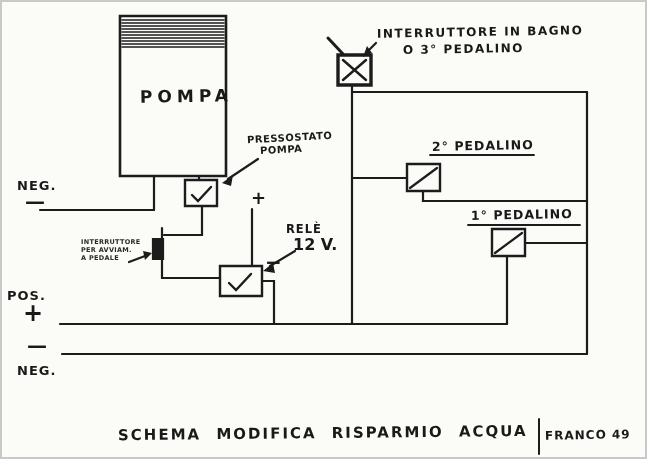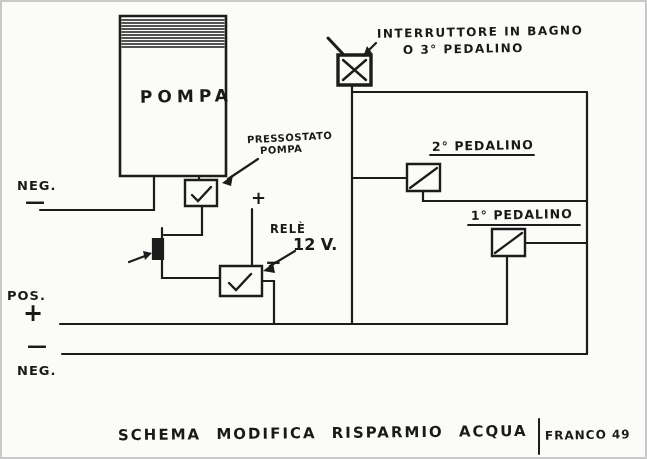--- a/index.html
+++ b/index.html
@@ -15,21 +15,21 @@
   .lbl-pos{left:5px;top:287px;font-size:13px;letter-spacing:1px;}
   .sign-pos{left:21px;top:298px;font-size:24px;}
   .sign-negbot{left:25px;top:332px;font-size:20px;}
   .lbl-negbot{left:15px;top:362px;font-size:13px;letter-spacing:1px;}
   .lbl-press1{left:245px;top:130px;font-size:10px;letter-spacing:.5px;transform:rotate(-3deg);}
   .lbl-press2{left:258px;top:142px;font-size:10px;letter-spacing:.5px;transform:rotate(-3deg);}
   .lbl-bath1{left:375px;top:24px;font-size:12px;letter-spacing:1.5px;transform:rotate(-1deg);}
   .lbl-bath2{left:401px;top:41px;font-size:12px;letter-spacing:1.5px;transform:rotate(-1deg);}
   .lbl-ped2{left:430px;top:137px;font-size:12.5px;letter-spacing:1px;transform:rotate(-1deg);}
   .lbl-ped1{left:469px;top:206px;font-size:12.5px;letter-spacing:1px;transform:rotate(-1deg);}
-  .lbl-rele1{left:268px;top:221px;font-size:11.5px;letter-spacing:1px;}
+  .lbl-rele1{left:284px;top:221px;font-size:11.5px;letter-spacing:1px;}
   .lbl-rele2{left:291px;top:234px;font-size:16px;}
   .sign-plusmid{left:249px;top:186px;font-size:18px;}
   .sign-minusmid{left:263px;top:249px;font-size:20px;}
   .note{position:absolute;left:79px;top:236px;font-weight:bold;color:#2a2a2a;
         font-size:6.5px;line-height:8px;letter-spacing:.3px;filter:blur(0.4px);}
   .lbl-caption{left:116px;top:423px;font-size:15px;letter-spacing:2px;word-spacing:8px;transform:rotate(-0.6deg);}
   .lbl-author{left:543px;top:427px;font-size:12px;letter-spacing:1px;transform:rotate(-1deg);}
   svg{position:absolute;left:0;top:0;}
   svg *{vector-effect:non-scaling-stroke;}
 </style>
@@ -146,20 +146,25 @@
   <div class="lbl lbl-bath2">O 3° PEDALINO</div>
 
   <div class="lbl lbl-ped2">2° PEDALINO</div>
   <div class="lbl lbl-ped1">1° PEDALINO</div>
 
   <div class="lbl lbl-rele1">RELÈ</div>
   <div class="lbl lbl-rele2">12 V.</div>
   <div class="lbl sign-plusmid">+</div>
   <div class="lbl sign-minusmid">−</div>
 
+  <div class="note">
+    <div>INTERRUTTORE</div>
+    <div>PER AVVIAM.</div>
+    <div>A PEDALE</div>
+  </div>
 
   <div class="lbl lbl-pos">POS.</div>
   <div class="lbl sign-pos">+</div>
 
   <div class="lbl sign-negbot">—</div>
   <div class="lbl lbl-negbot">NEG.</div>
 
   <div class="lbl lbl-caption">SCHEMA MODIFICA RISPARMIO ACQUA</div>
   <div class="lbl lbl-author">FRANCO 49</div>
 

